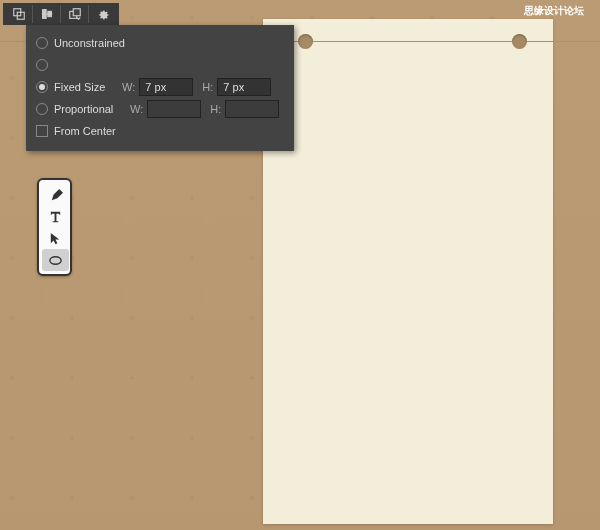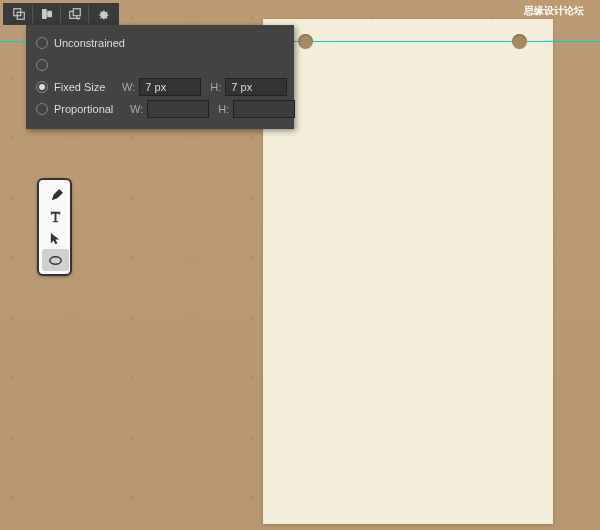--- a/index.html
+++ b/index.html
@@ -93,21 +93,21 @@
   border-radius: 50%;
 }
 .checkbox {
   width: 12px; height: 12px;
   border: 1px solid #888;
   flex-shrink: 0;
 }
 .opt-label { flex-shrink: 0; }
 .dim-label { color: #aaa; width: 16px; text-align: right; }
 .dim-input {
-  width: 62px; height: 18px;
+  width: 54px; height: 18px;
   background: #333;
   border: 1px solid #222;
   color: #ddd;
   padding: 0 5px;
   font-size: 11px;
   font-family: inherit;
 }
 .dim-input.disabled {
   background: #3c3c3c;
   color: #666;
@@ -207,20 +207,24 @@
   <div class="opt-row">
     <span class="radio"></span>
     <span class="opt-label">Proportional</span>
     <span class="wh-group">
       <span class="dim-label">W:</span>
       <input class="dim-input disabled" disabled="" style="">
       <span class="dim-label">H:</span>
       <input class="dim-input disabled" disabled="" style="">
     </span>
   </div>
+  <div class="opt-row">
+    <span class="checkbox"></span>
+    <span class="opt-label">From Center</span>
+  </div>
 </div>
 
 <div class="tool-panel">
   <div class="tool-btn">
     <svg viewBox="0 0 16 16" fill="currentColor">
         <path d="M12 2L6 8l-2 6 6-2 6-6-4-4zM6 8l2 2"></path>
       </svg>
   </div>
   <div class="tool-btn">
     <svg viewBox="0 0 16 16" fill="currentColor">

